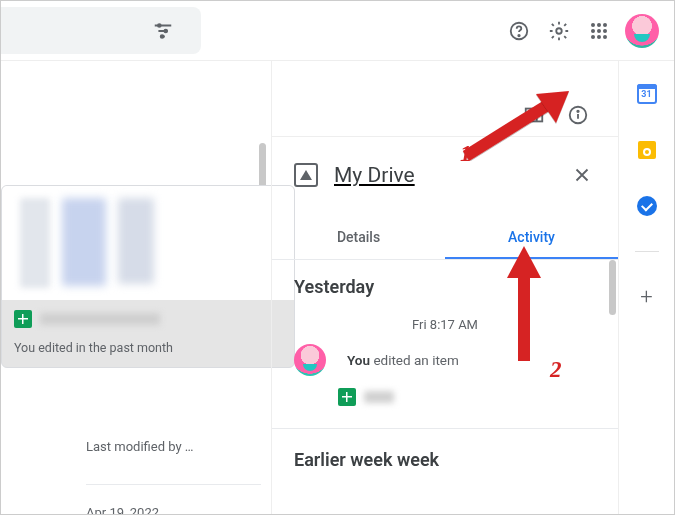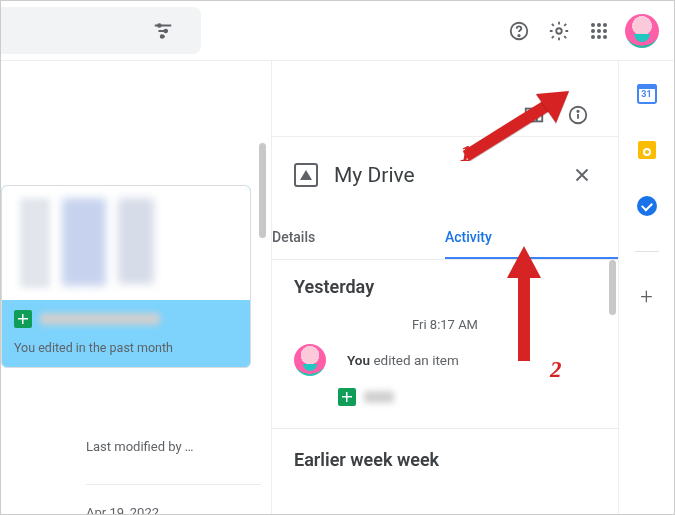--- a/index.html
+++ b/index.html
@@ -14,21 +14,21 @@
   .apps-btn svg { width: 18px; height: 18px; }
   .avatar { width: 34px; height: 34px; border-radius: 50%; margin: 0 15px 0 6px; background: radial-gradient(circle at 50% 35%, #fbc9d9 0 35%, #ff5fa8 36% 70%, #32b6a5 71% 100%); position: relative; }
   .avatar::after { content:""; position:absolute; bottom:6px; left:50%; transform:translateX(-50%); width:16px; height:8px; background:#22c7c2; border-radius:0 0 8px 8px; }
   
   .body { flex: 1; display: flex; position: relative; overflow: hidden; }
   .left-col { flex: 0 0 270px; position: relative; }
   .mid-col { flex: 1; position: relative; border-left: 1px solid #eee; border-right: 1px solid #eee; display: flex; flex-direction: column; }
   .right-rail { flex: 0 0 55px; display: flex; flex-direction: column; align-items: center; padding-top: 22px; gap: 34px; }
   
   .view-toolbar { display: flex; justify-content: flex-end; padding: 18px 12px 0 0; gap: 6px;}
-  .left-col .file-card { position: absolute; top: 124px; left: 0; width: 250px; border: 1px solid #dadce0; border-radius: 6px; overflow: hidden; background: #7dd3fc; }
+  .left-col .file-card { position: absolute; top: 124px; left: 0; width: 294px; border: 1px solid #dadce0; border-radius: 6px; overflow: hidden; background: #e5e5e5; }
   .preview { height: 114px; background: #fff; position: relative; padding: 12px 18px; display: flex; gap: 12px; }
   .blur-col { width: 30px; background: linear-gradient(#e2e6ec, #e2e6ec); filter: blur(3px); border-radius: 2px; }
   .blur-col.tall { height: 90px; }
   .blur-col.b2 { width: 44px; height: 88px; background: #c7d3ee; filter: blur(4px);}
   .blur-col.b3 { width: 36px; height: 86px; background: #d6dce8; filter: blur(4px);}
   .card-footer { padding: 10px 12px 12px; display: flex; align-items: center; gap: 8px; }
   .sheets-icon { width: 18px; height: 18px; background: #0f9d58; border-radius: 2px; position: relative; flex-shrink: 0; }
   .sheets-icon::after { content:""; position:absolute; inset:3px; background:
     linear-gradient(#fff,#fff) center/10px 1.5px no-repeat,
     linear-gradient(#fff,#fff) center/1.5px 10px no-repeat; }
@@ -36,27 +36,27 @@
   .card-sub { padding: 0 12px 12px; color: #5f6368; font-size: 12.5px; }
   .left-col .scroll-thumb { position:absolute; top:82px; right:5px; width:7px; height:95px; background:#c8c8c8; border-radius:4px; }
   .timeline { position: absolute; top: 378px; left: 0; right: 10px; padding-left: 85px; }
   .timeline .label { color: #5f6368; font-size: 13px; margin-bottom: 30px; white-space: nowrap; overflow: hidden; text-overflow: ellipsis; }
   .timeline .divider { border-top: 1px solid #e8eaed; margin: 0 0 20px; }
   .timeline .date { color: #5f6368; font-size: 13px; margin-bottom: 30px;}
   
   .mid-col .view-toolbar { position: absolute; top: 18px; right: 10px; display:flex; gap:8px; }
   .view-toolbar .icon-btn { width: 36px; height: 36px; }
   .panel { margin-top: 75px; border-top: 1px solid #eee; flex: 1; display: flex; flex-direction: column; }
-  .panel-header { display: flex; align-items: center; padding: 18px 16px 22px 22px; }
+  .panel-header { display: flex; align-items: center; padding: 18px 16px 22px 22px; text-decoration: underline; }
   .drive-logo { width: 24px; height: 24px; border: 2px solid #5f6368; border-radius: 3px; display:flex; align-items:center; justify-content:center; margin-right: 16px;}
   .drive-logo::before { content:""; width:0; height:0; border-left:6px solid transparent; border-right:6px solid transparent; border-bottom:10px solid #5f6368;}
   .panel-title { font-size: 21px; color: #3c4043; flex:1; }
   .close-btn { color:#5f6368; }
   .tabs { display: flex; border-bottom: 1px solid #e8eaed; }
-  .tab { flex: 1; padding: 12px 0; font-size: 14px; color: #5f6368; cursor: pointer; font-weight: 500; }
+  .tab { flex: 1; text-align: center; padding: 12px 0; font-size: 14px; color: #5f6368; cursor: pointer; font-weight: 500; }
   .tab.active { color: #1a73e8; border-bottom: 2px solid #3b82f6; }
   .activity-body { flex:1; overflow: hidden; position: relative; }
   .section-label { font-weight: 600; font-size: 18px; color: #3c4043; padding: 16px 22px; }
   .entry { padding: 4px 22px 18px; }
   .entry-time { font-size: 13px; color: #5f6368; margin-bottom: 12px; text-align: center; }
   .entry-row { display:flex; align-items:center; gap: 21px; }
   .entry-avatar { width: 32px; height: 32px; border-radius: 50%; background: radial-gradient(circle at 50% 35%, #fbc9d9 0 35%, #ff5fa8 36% 70%, #2fc2b1 71% 100%); position:relative; flex-shrink:0;}
   .entry-avatar::after { content:""; position:absolute; bottom:5px; left:50%; transform:translateX(-50%); width:14px; height:7px; background:#22c7c2; border-radius:0 0 7px 7px; }
   .entry-text { font-size: 13.5px; color: #5f6368; }
   .entry-text b { color: #3c4043; font-weight: 600; }

